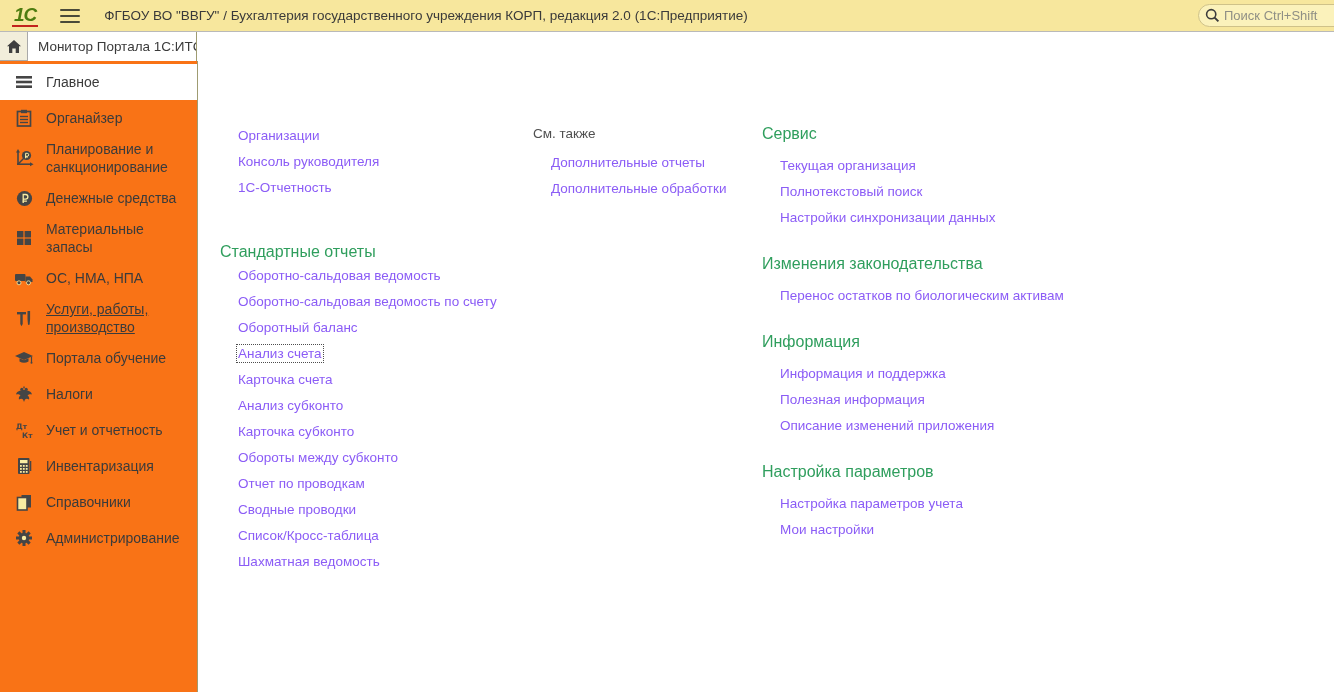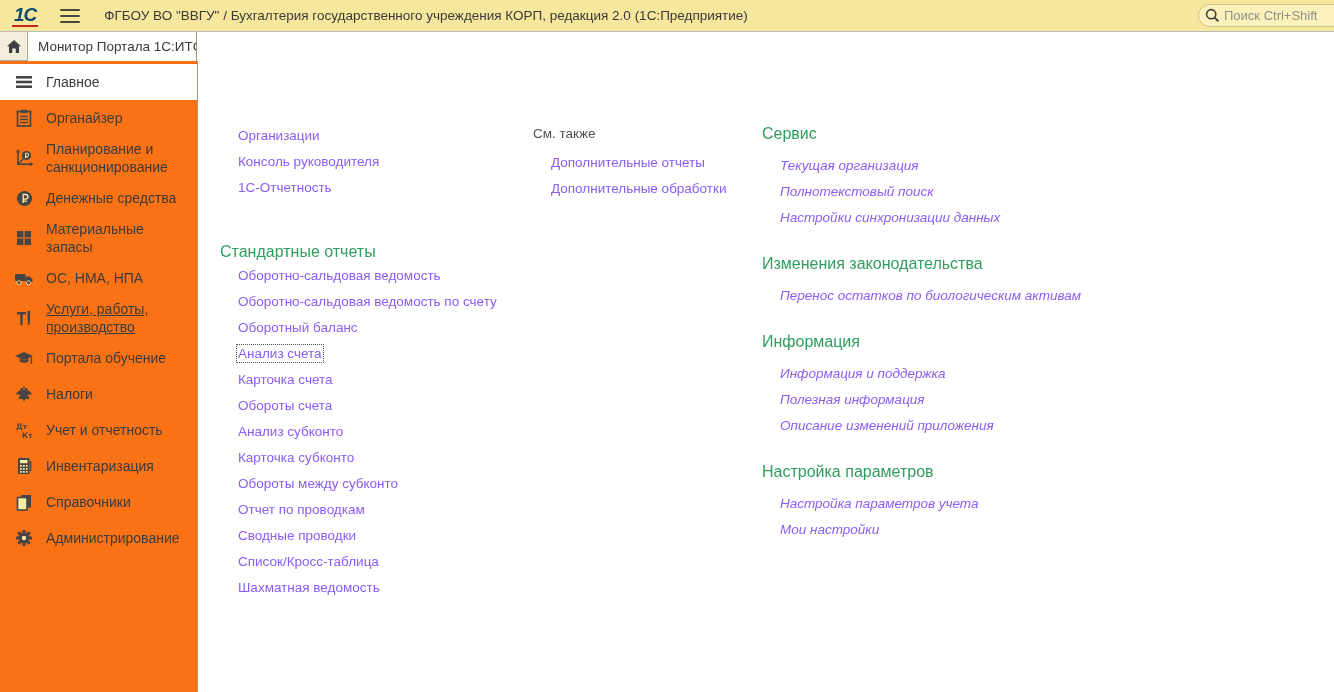--- a/index.html
+++ b/index.html
@@ -2,21 +2,21 @@
 <html><head>
 <meta charset="utf-8">
 <style>
   * { margin:0; padding:0; box-sizing:border-box; }
   html,body { width:1334px; height:692px; overflow:hidden; }
   body { font-family:"Liberation Sans","DejaVu Sans",sans-serif; background:#fff; position:relative; }
 
   
   .topbar { position:absolute; left:0; top:0; width:1334px; height:31px;
             background:#f7e79d; display:flex; align-items:center; }
-  .logo { margin-left:12px; color:#0c4a6e; font-weight:bold; font-style:italic;
+  .logo { margin-left:12px; color:#4d7c0f; font-weight:bold; font-style:italic;
           font-size:19px; line-height:19px; letter-spacing:-1px;
           border-bottom:2px solid #c2231d; padding:0 2px 1px 2px; }
   .hamburger { margin-left:22px; width:20px; height:14px; display:flex;
                flex-direction:column; justify-content:space-between; cursor:pointer; }
   .hamburger div { height:2px; background:#4a4a3a; border-radius:1px; }
   .top-title { margin-left:24px; font-size:13.5px; color:#3a3a3a; white-space:nowrap; }
   .search-box { position:absolute; right:-14px; top:4px; width:150px; height:23px;
                 background:#fbf2bb; border:1px solid #cfc289; border-radius:12px;
                 display:flex; align-items:center; padding-left:6px; }
   .search-box svg { flex:0 0 auto; }
@@ -54,21 +54,21 @@
   .col1 { left:21px; width:300px; }
   .col2 { left:334px; width:220px; }
   .col3 { left:563px; width:330px; }
   .menu-link { font-size:13.5px; color:#8b5cf6; line-height:26px; padding-left:18px;
                cursor:pointer; white-space:nowrap; }
   .menu-link span { cursor:pointer; }
   .menu-link span.focused { outline:1px dotted #4d4d4d; outline-offset:1px; }
   .green-header { font-size:16px; color:#2f9e5d; line-height:22px; white-space:nowrap; }
   .gray-header { font-size:13.5px; color:#4f4f4f; line-height:22px; white-space:nowrap; }
   .group { margin-bottom:22px; }
-  .group .items { margin-top:8px;font-style:italic; }
+  .group .items { margin-top:8px; }
   .col1 .std-header { margin-top:40px; }
   .col2 .items { margin-top:5px; }
 </style>
 </head>
 <body>
 
 <div class="topbar">
   <div class="logo">1С</div>
   <div class="hamburger">
     <div></div>
@@ -275,21 +275,20 @@
     <div class="menu-link"><span>Консоль руководителя</span></div>
     <div class="menu-link"><span>1С-Отчетность</span></div>
 
     <div class="green-header std-header">Стандартные отчеты</div>
     <div class="items">
       <div class="menu-link"><span>Оборотно-сальдовая ведомость</span></div>
       <div class="menu-link"><span>Оборотно-сальдовая ведомость по счету</span></div>
       <div class="menu-link"><span>Оборотный баланс</span></div>
       <div class="menu-link"><span class="focused">Анализ счета</span></div>
       <div class="menu-link"><span>Карточка счета</span></div>
-      <div class="menu-link"><span>Обороты счета</span></div>
       <div class="menu-link"><span>Анализ субконто</span></div>
       <div class="menu-link"><span>Карточка субконто</span></div>
       <div class="menu-link"><span>Обороты между субконто</span></div>
       <div class="menu-link"><span>Отчет по проводкам</span></div>
       <div class="menu-link"><span>Сводные проводки</span></div>
       <div class="menu-link"><span>Список/Кросс-таблица</span></div>
       <div class="menu-link"><span>Шахматная ведомость</span></div>
     </div>
   </div>
 

